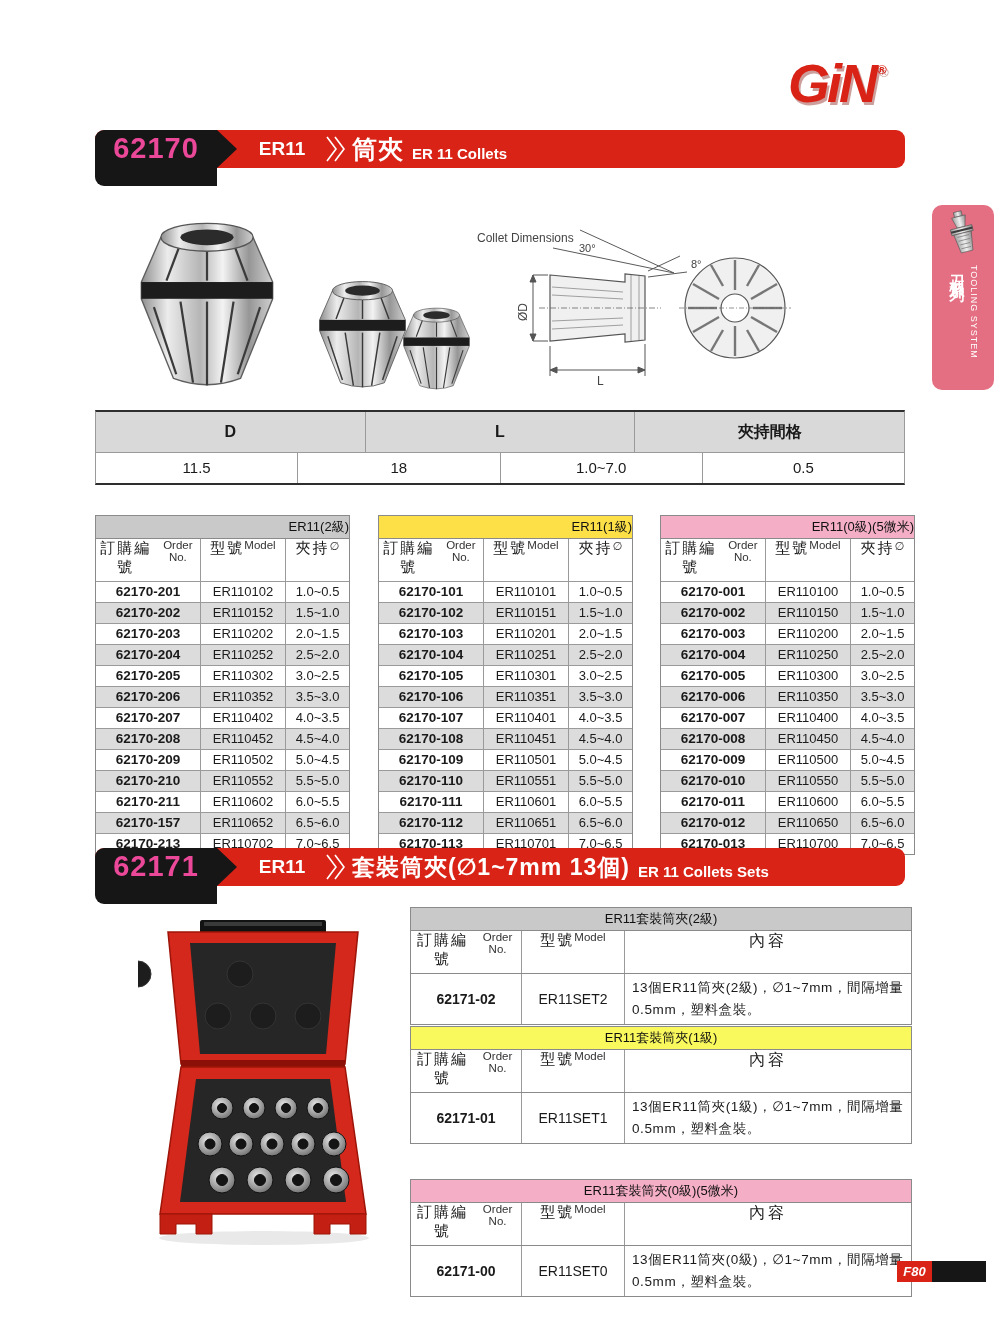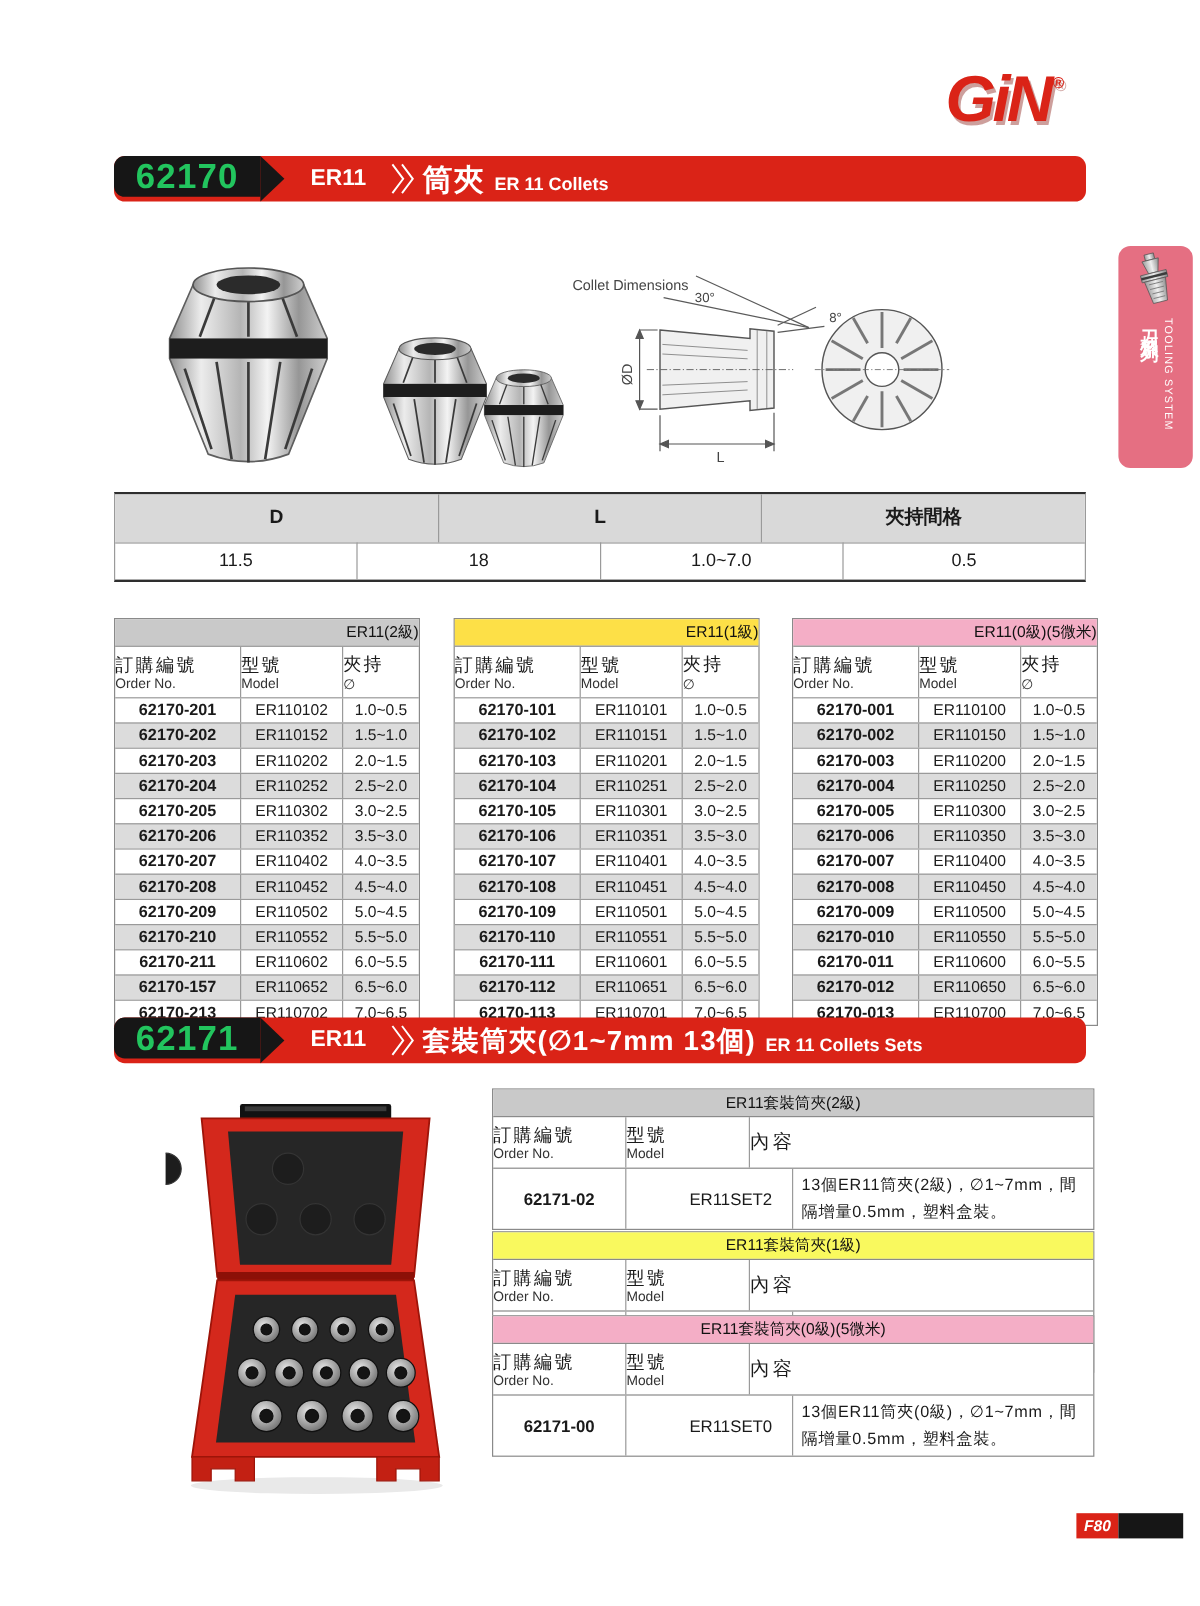--- a/index.html
+++ b/index.html
@@ -8,22 +8,22 @@
 
   
   .logo{position:absolute;left:788px;top:52px;font-style:italic;font-weight:bold;
         font-size:54px;color:var(--red);letter-spacing:-3px;
         text-shadow:2px 3px 0 rgba(130,15,8,.40);}
   .logo-reg{font-size:13px;vertical-align:28px;letter-spacing:0;margin-left:2px;}
 
   
   .hdr{position:absolute;left:95px;width:810px;height:38px;}
   .hdr-red{position:absolute;inset:0;background:var(--red);border-radius:9px;}
-  .hdr-code{position:absolute;left:0;top:0;height:34px;width:122px;background:var(--black);
-            border-radius:9px 0 0 9px;z-index:2;color:#22c55e;font-weight:bold;font-size:29px;
+  .hdr-code{position:absolute;left:0;top:0;height:56px;width:122px;background:var(--black);
+            border-radius:9px 0 0 9px;z-index:2;color:#ec4899;font-weight:bold;font-size:29px;
             text-align:center;line-height:37px;letter-spacing:1px;}
   .hdr-arrow{position:absolute;left:122px;top:0;z-index:2;width:0;height:0;
              border-top:19px solid transparent;border-bottom:19px solid transparent;
              border-left:20px solid var(--black);}
   .hdr-series{position:absolute;left:148px;top:0;width:78px;text-align:center;line-height:38px;
               color:#fff;font-weight:bold;font-size:19px;z-index:3;}
   .hdr-chev{position:absolute;left:229px;top:4px;z-index:3;}
   .hdr-title{position:absolute;left:257px;top:0;height:38px;display:flex;align-items:center;
              z-index:3;color:#fff;white-space:nowrap;}
   .hdr-title .zh{font-size:25px;font-weight:bold;letter-spacing:1px;}
@@ -50,21 +50,21 @@
   .dim-row{display:flex;}
   .dim-row>div{flex:1;text-align:center;border-left:1px solid #9a9a9a;}
   .dim-row>div:first-child{border-left:none;}
   .dim-head>div{height:40px;line-height:40px;background:#d9d9d9;font-weight:bold;font-size:16px;}
   .dim-vals>div{height:30px;line-height:30px;font-size:15px;border-top:1px solid #9a9a9a;}
 
   
   .ctable{position:absolute;top:515px;width:253px;border:1px solid #8a8a8a;background:#fff;}
   .ct-title{height:22px;line-height:22px;text-align:right;font-size:13px;color:#111;}
   .chead{display:flex;height:42px;border-top:1px solid #8a8a8a;}
-  .chcell{display:flex;flex-direction:column;justify-content:center;text-align:left;}
+  .chcell{display:flex;flex-direction:row;justify-content:center;text-align:center;}
   .chcell .zh{font-size:15px;letter-spacing:2px;}
   .chcell .en{font-size:11.5px;color:#333;}
   .w0{width:104px;}
   .w1{width:84px;border-left:1px solid #9a9a9a;border-right:1px solid #9a9a9a;}
   .w2{flex:1;}
   .crow{display:flex;height:20px;line-height:20px;border-top:1px solid #9a9a9a;}
   .crow.alt{background:var(--row-alt);}
   .crow .c0{width:104px;font-weight:bold;font-size:13.5px;text-align:center;}
   .crow .c1{width:84px;font-size:13px;text-align:center;color:#1c1c1c;
             border-left:1px solid #9a9a9a;border-right:1px solid #9a9a9a;}
@@ -75,21 +75,21 @@
   .st-title{height:22px;line-height:22px;text-align:center;font-size:13px;color:#111;}
   .shead{display:flex;height:42px;border-top:1px solid #8a8a8a;}
   .sw0{width:110px;}
   .sw1{width:102px;border-left:1px solid #9a9a9a;border-right:1px solid #9a9a9a;}
   .sw2{flex:1;}
   .shead .sw2{justify-content:center;}
   .shead .zh2{font-size:16px;letter-spacing:3px;}
   .srow{display:flex;border-top:1px solid #8a8a8a;min-height:50px;}
   .srow .so{width:110px;font-weight:bold;font-size:14px;display:flex;align-items:center;justify-content:center;}
   .srow .sm{width:102px;font-size:14px;display:flex;align-items:center;justify-content:center;
-            border-left:1px solid #9a9a9a;border-right:1px solid #9a9a9a;padding-left:36px;}
+            border-left:1px solid #9a9a9a;border-right:1px solid #9a9a9a;}
   .srow .sc{flex:1;font-size:13.5px;line-height:1.65;padding:3px 2px 2px 7px;letter-spacing:.6px;}
 
   
   .pageno{position:absolute;left:897px;top:1261px;width:35px;height:21px;background:var(--red);
           color:#fff;font-weight:bold;font-style:italic;font-size:13px;text-align:center;line-height:21px;}
   .pagebar{position:absolute;left:932px;top:1261px;width:54px;height:21px;background:var(--black);}
 </style>
 </head>
 <body>
 
@@ -608,21 +608,21 @@
         <span class="zh zh2">內容</span>
       </div>
     </div>
     <div class="srow">
       <div class="so">62171-01</div>
       <div class="sm">ER11SET1</div>
       <div class="sc">13個ER11筒夾(1級)，∅1~7mm，間隔增量0.5mm，塑料盒裝。</div>
     </div>
   </div>
 
-  <div class="stable" style="top:1096px;">
+  <div class="stable" style="top:1179px;">
     <div class="st-title" style="background-color: rgb(244, 174, 198);">ER11套裝筒夾(0級)(5微米)</div>
     <div class="shead">
       <div class="chcell sw0">
         <span class="zh">訂購編號</span>
         <span class="en">Order No.</span>
       </div>
       <div class="chcell sw1">
         <span class="zh">型號</span>
         <span class="en">Model</span>
       </div>

